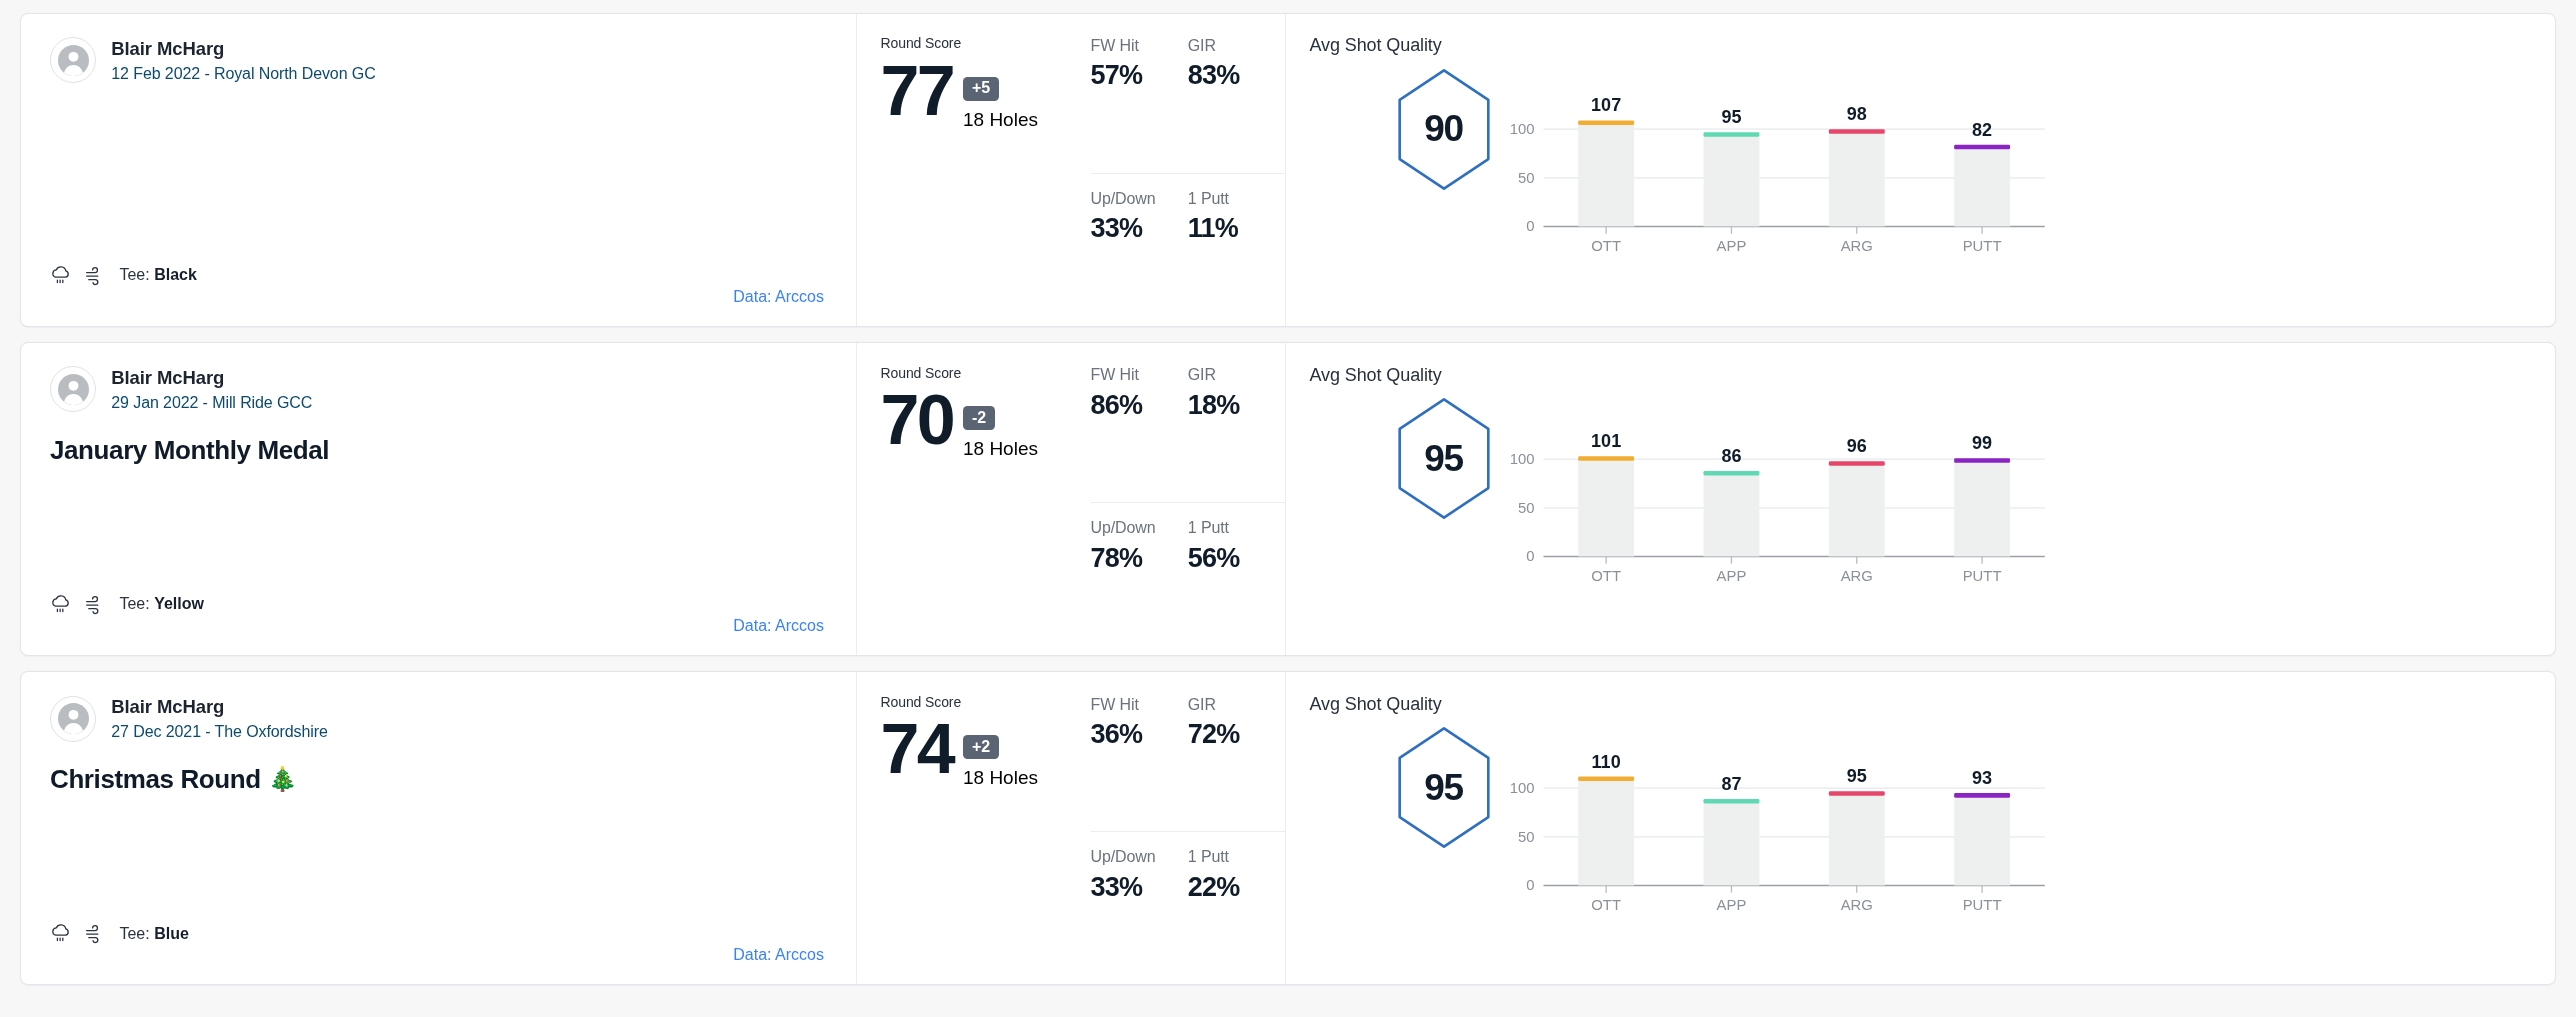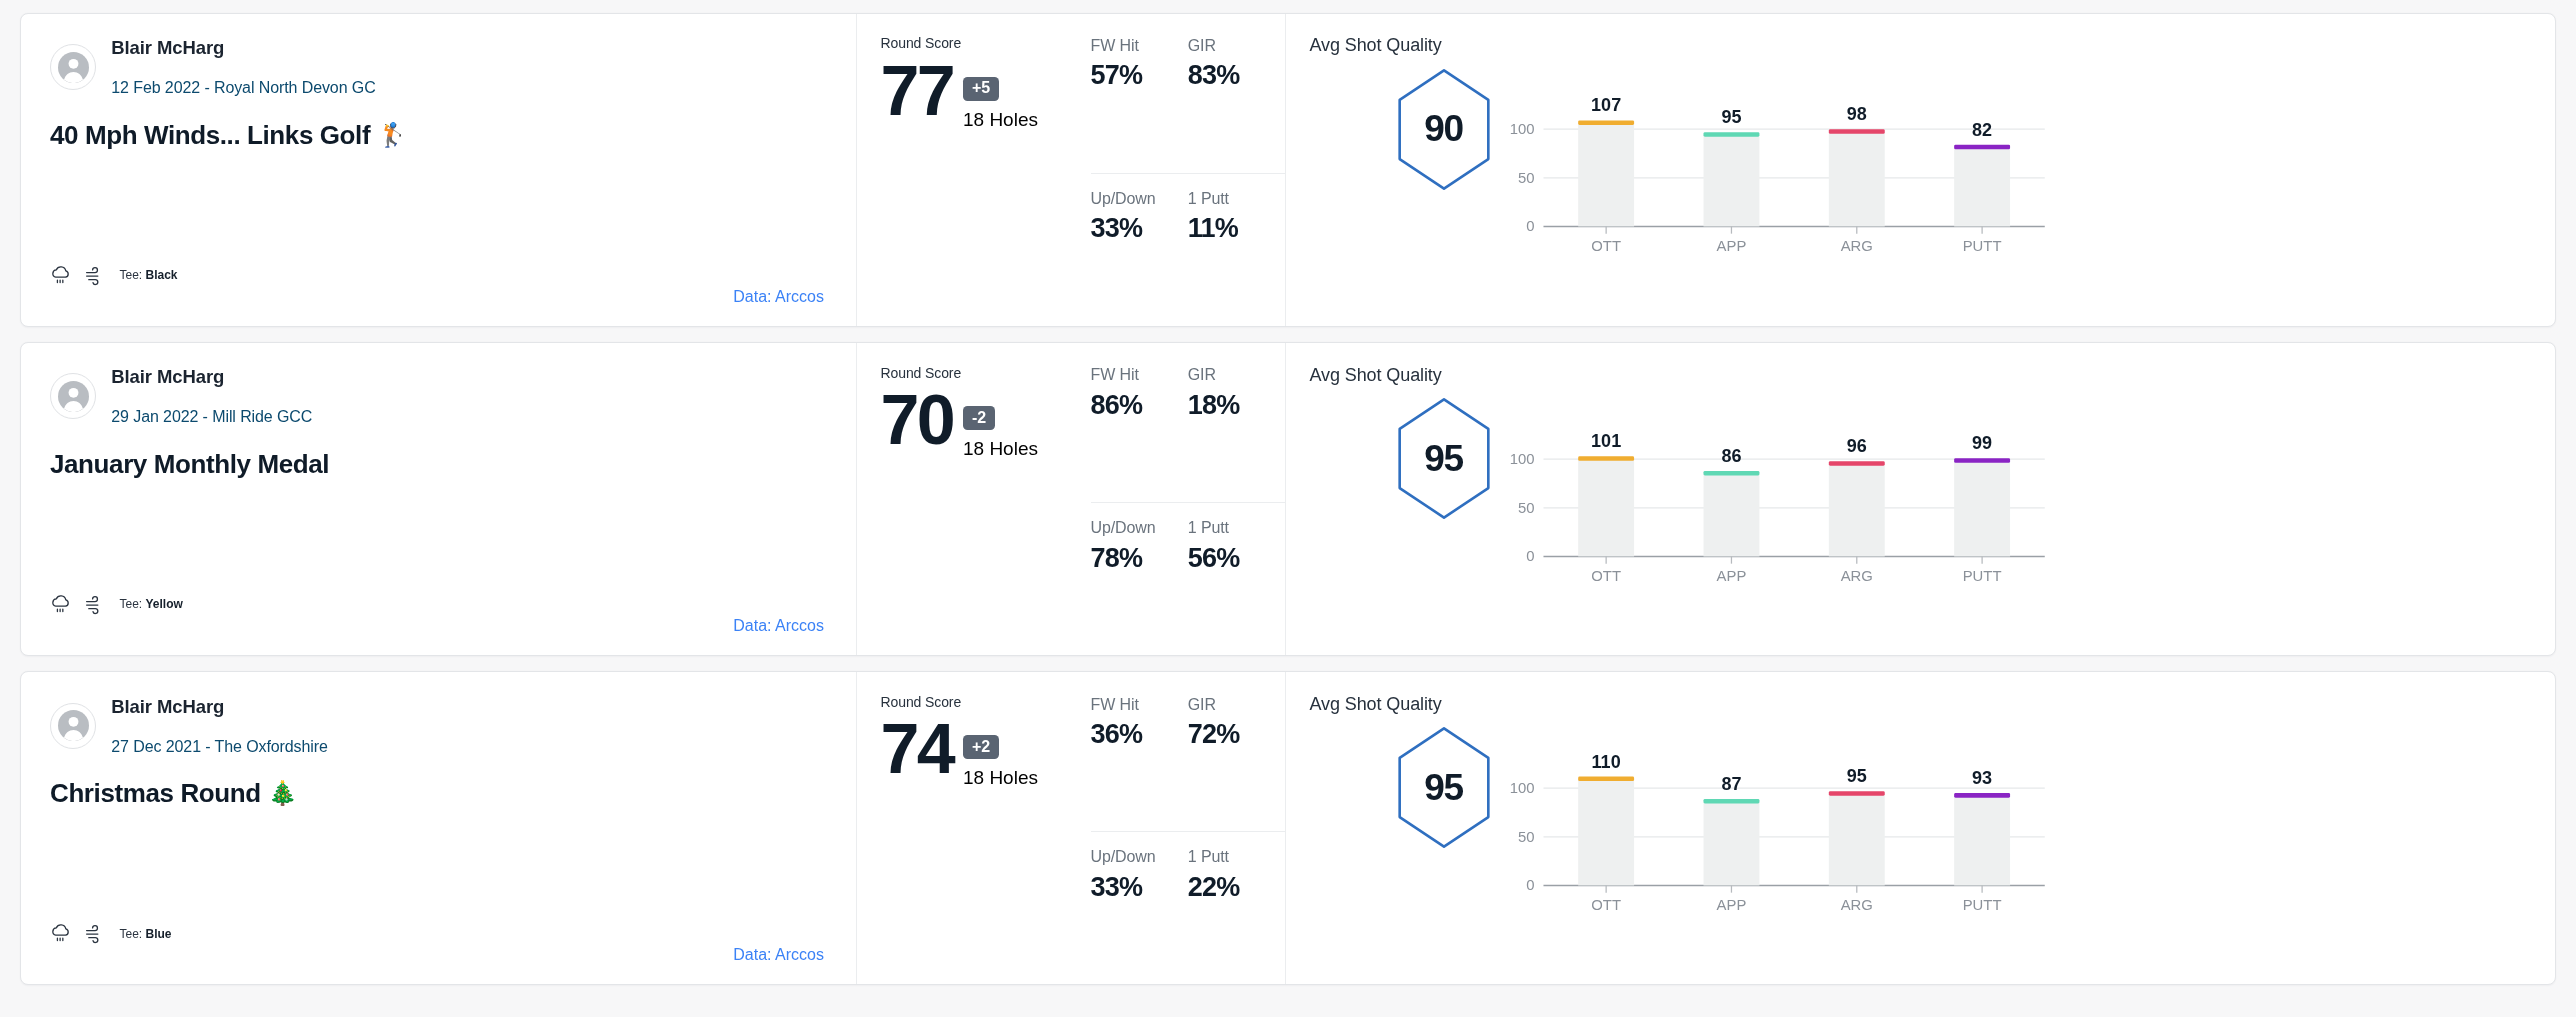--- a/index.html
+++ b/index.html
@@ -40,21 +40,21 @@
     position: relative;
   }
   .identity { display: flex; align-items: center; gap: 15.3px; }
   .avatar {
     width: 46px; height: 46px; border-radius: 50%;
     background: #ffffff; border: 0.9px solid #e0e2e5;
     display: flex; align-items: center; justify-content: center;
     flex: 0 0 46px;
   }
   .avatar svg { display: block; }
-  .identity-text { display: flex; flex-direction: column; gap: 20px; }
+  .identity-text { display: flex; flex-direction: column; gap: 5px; }
   .player-name {
     font-size: 18.5px; font-weight: 700; color: #1b2430; letter-spacing: -0.1px;
   }
   .round-meta { font-size: 16px; color: #0c4a6e; letter-spacing: -0.1px; }
 
   .round-title {
     margin-top: 23.5px;
     font-size: 26px;
     font-weight: 700;
     color: #0f1b28;
@@ -66,21 +66,21 @@
   }
   .title-emoji { font-size: 23.5px; line-height: 1; }
 
   .left-footer {
     position: absolute;
     left: 29px; right: 32px; bottom: 20px;
     display: flex; align-items: center; justify-content: space-between;
   }
   .conditions { display: flex; align-items: center; gap: 10.8px; }
   .cond-icon { display: flex; align-items: center; }
-  .tee-text { font-size: 12px; color: #2b3440; margin-left: 2.7px; }
+  .tee-text { font-size: 16px; color: #2b3440; margin-left: 2.7px; }
   .tee-text b { font-weight: 700; color: #16202c; }
   .data-src { font-size: 16px; color: #3b82f6; margin-top: 43px; }
 
   
   .mid-pane {
     flex: 0 0 429px;
     width: 429px;
     border-left: 0.9px solid #ebedef;
     padding: 21.7px 0 0 23.5px;
     display: flex;
@@ -169,24 +169,20 @@
             <svg width="31" height="31" viewBox="0 0 34 34" aria-hidden="true">
     <circle cx="17" cy="17" r="17" fill="#b9bdc2"></circle>
     <circle cx="17" cy="13" r="5.4" fill="#ffffff"></circle>
     <path d="M6.6 30.5c1.4-5.6 5.5-8.7 10.4-8.7s9 3.1 10.4 8.7a17 17 0 0 1-20.8 0z" fill="#ffffff"></path>
   </svg>
           </div>
         <div class="identity-text">
           <div class="player-name">Blair McHarg</div>
           <div class="round-meta">12 Feb 2022 - Royal North Devon GC</div>
         </div>
-      </div>
-      <div class="round-title">
-        <span>40 Mph Winds... Links Golf</span>
-        <span class="title-emoji">🏌️</span>
       </div>
       <div class="left-footer">
         <div class="conditions">
           <span class="cond-icon">
               <svg width="22.6" height="22.6" viewBox="0 0 25 25" fill="none" stroke="#2b3440" stroke-width="1.45" stroke-linecap="round" stroke-linejoin="round">
     <path d="M6.4 14.6a4.1 4.1 0 0 1 .5-8.1 5.6 5.6 0 0 1 10.6 1.1 3.6 3.6 0 0 1-.3 7H6.7z"></path>
     <path d="M8.2 18v2.6M11.2 18v2.6M14.2 18v2.6"></path>
   </svg>
             </span>
           <span class="cond-icon">

